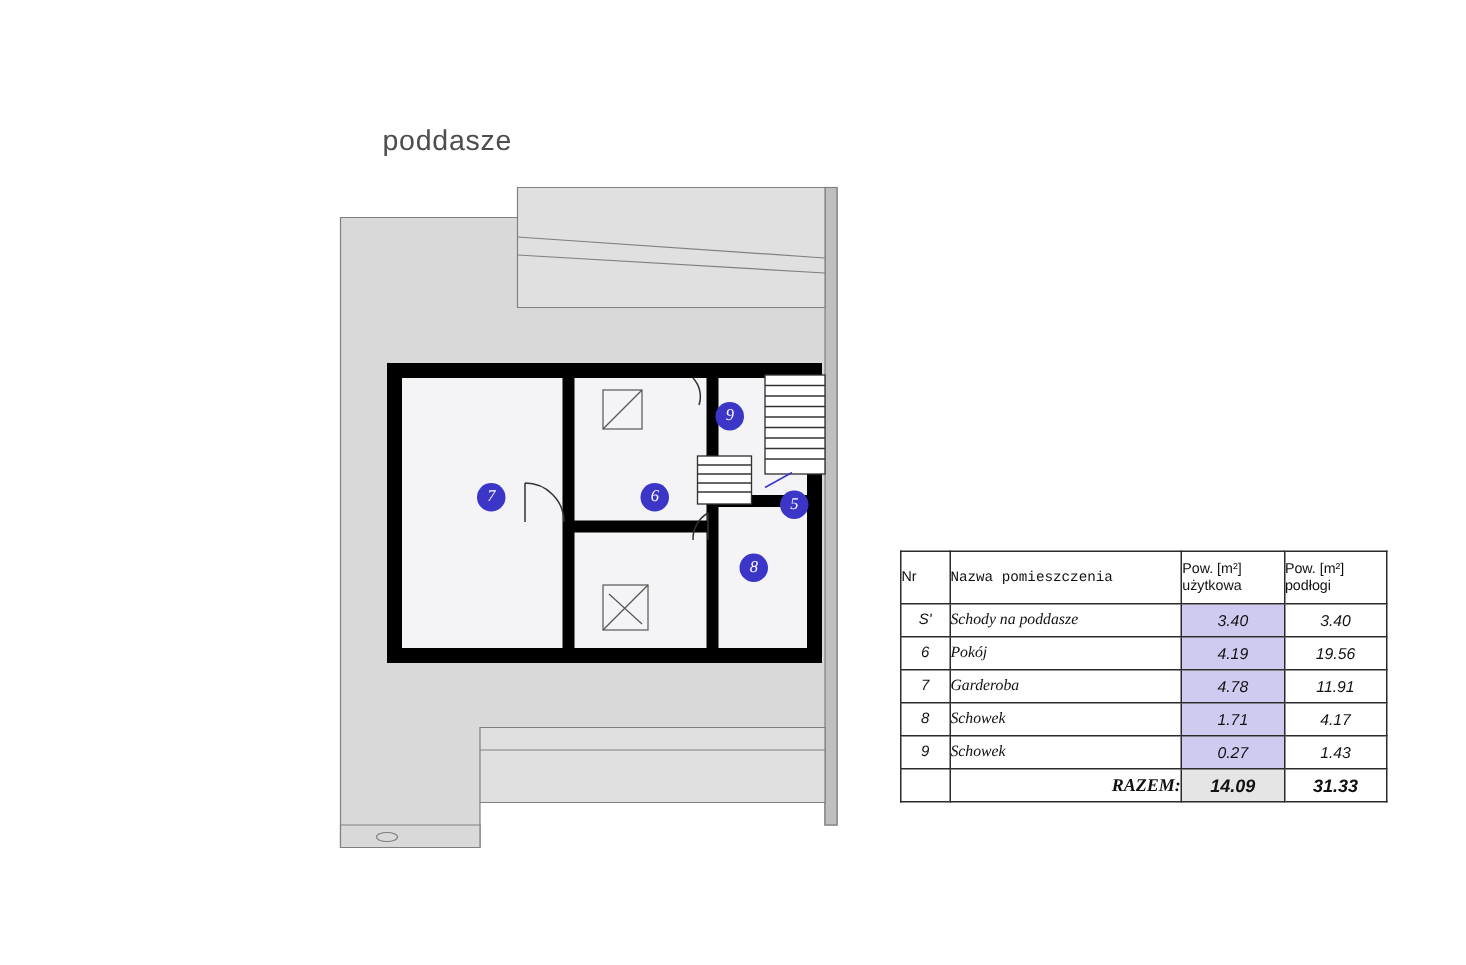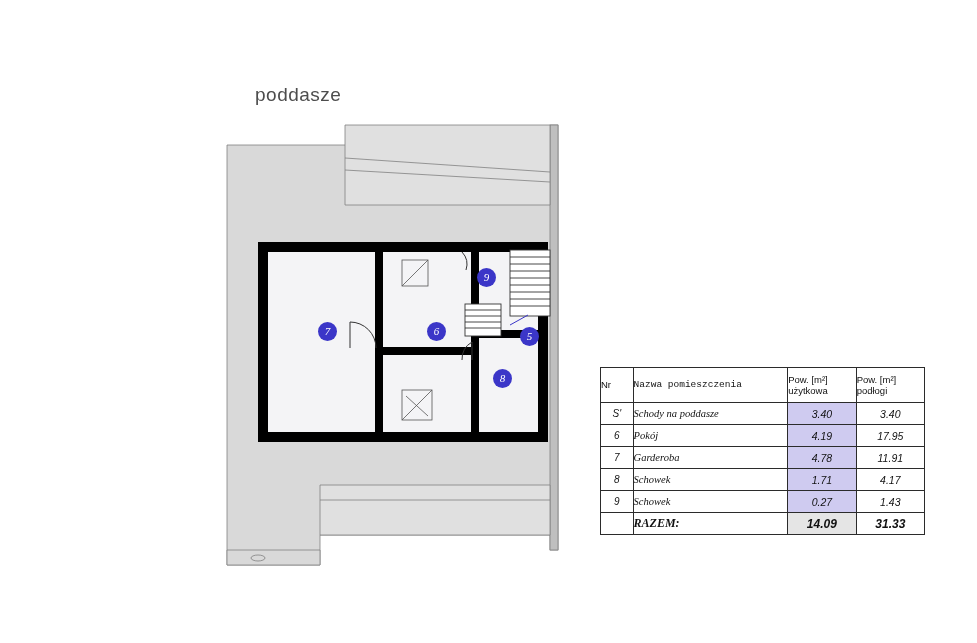--- a/index.html
+++ b/index.html
@@ -104,21 +104,21 @@
   tbody .col-nr   { font-style: italic; font-size: 10px; }
   tbody .col-name { font-style: italic; padding-left: 6px; font-size: 10.5px; font-family: Liberation Serif, serif; }
   tbody .col-uzyt { font-style: italic; background: #cfcbf0; }
   tbody .col-podl { font-style: italic; }
 
   tr.total-row td {
     font-weight: bold;
     font-style: italic;
     font-size: 12px;
   }
-  tr.total-row .col-name { padding-left: 6px; }
+  tr.total-row .col-name { padding-left: 6px; text-align: right; }
   tr.total-row .col-uzyt { background: #e5e5e5; }
 </style>
 </head>
 <body>
 
 <div id="page">
 
   <div id="plan-title">poddasze</div>
 
   <svg id="floorplan" viewBox="0 0 370 470" width="370" height="470">
@@ -210,21 +210,21 @@
       <tr>
         <td class="col-nr">S'</td>
         <td class="col-name">Schody na poddasze</td>
         <td class="col-uzyt">3.40</td>
         <td class="col-podl">3.40</td>
       </tr>
       <tr>
         <td class="col-nr">6</td>
         <td class="col-name">Pokój</td>
         <td class="col-uzyt">4.19</td>
-        <td class="col-podl">17.95</td>
+        <td class="col-podl">19.56</td>
       </tr>
       <tr>
         <td class="col-nr">7</td>
         <td class="col-name">Garderoba</td>
         <td class="col-uzyt">4.78</td>
         <td class="col-podl">11.91</td>
       </tr>
       <tr>
         <td class="col-nr">8</td>
         <td class="col-name">Schowek</td>

